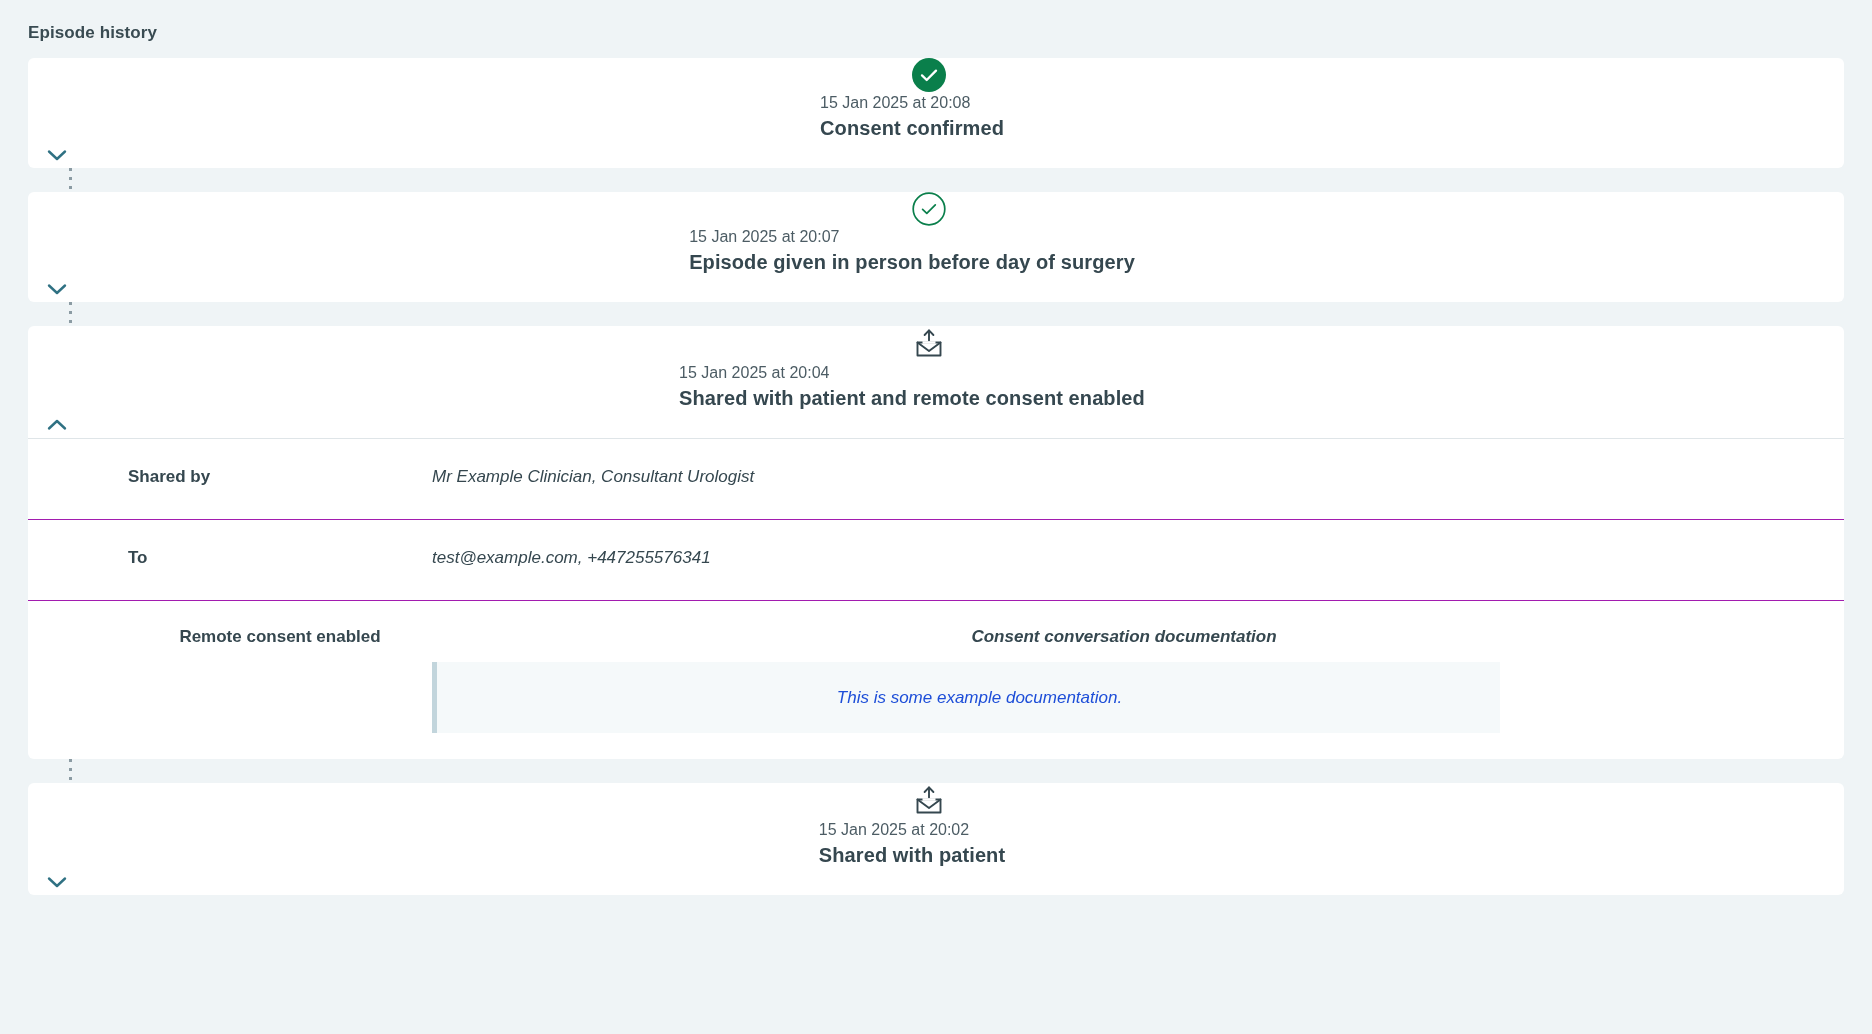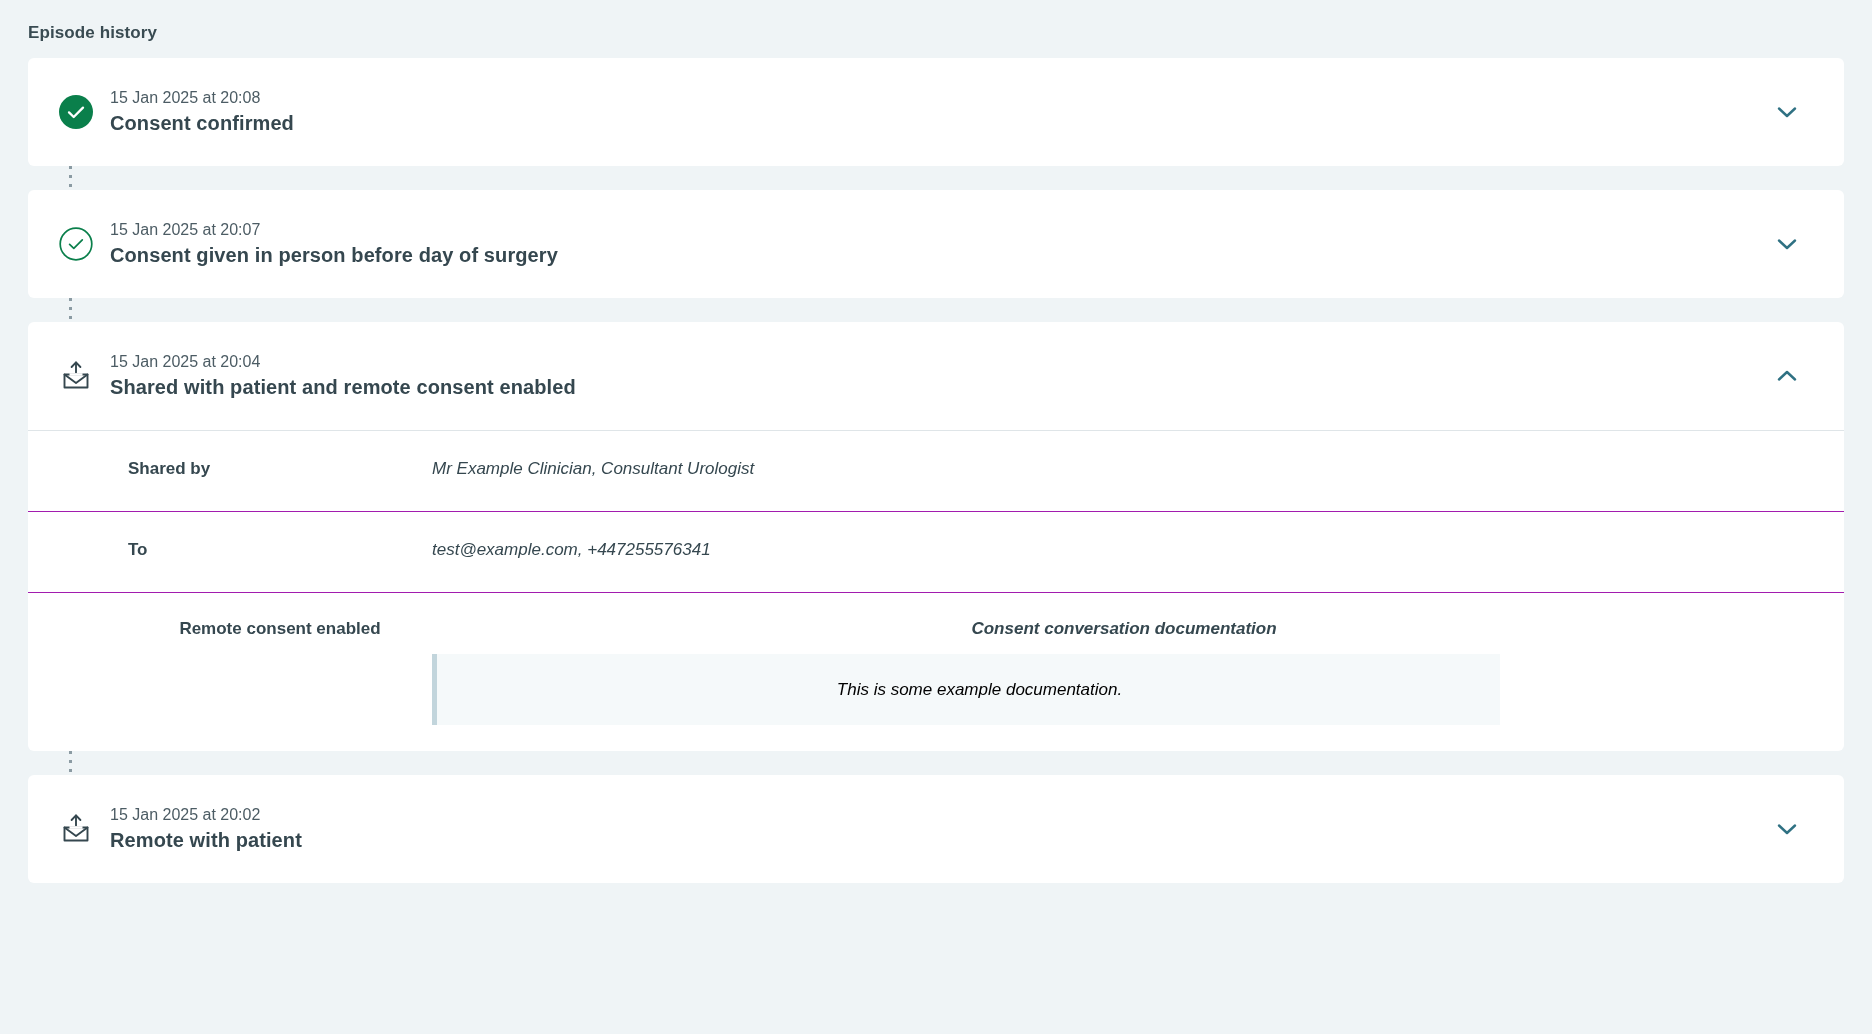--- a/index.html
+++ b/index.html
@@ -56,20 +56,21 @@
     background-repeat: repeat-y;
   }
 
   
   .event-header {
     display: flex;
     align-items: center;
     min-height: 108px;
     padding: 0 28px 0 0;
     cursor: pointer;
+    flex-direction: column;
   }
 
   .icon-cell {
     width: 82px;
     min-width: 82px;
     display: flex;
     align-items: center;
     justify-content: center;
     padding-left: 14px;
   }
@@ -142,21 +143,21 @@
     color: #35474f;
     line-height: 23px;
     margin-bottom: 14px;
   }
 
   .doc-quote {
     background: #f5f9fa;
     border-left: 5px solid #c2d5dc;
     padding: 24px 0 24px 22px;
     font-size: 17px;
-    color: #000000;
+    color: #1d4ed8;
     line-height: 23px;
     width: 1068px;
     max-width: 100%;
   }
 </style>
 </head>
 <body>
 
 <div class="page">
 
@@ -194,21 +195,21 @@
         <div class="icon-cell">
           <span>
             <svg class="ico" width="34" height="34" viewBox="0 0 34 34">
               <circle cx="17" cy="17" r="15.8" fill="none" stroke="#0a7f4b" stroke-width="1.7"></circle>
               <path d="M10.6 17.3 L14.8 21.3 L23.3 12.8" fill="none" stroke="#0a7f4b" stroke-width="1.7" stroke-linecap="round" stroke-linejoin="round"></path>
             </svg>
           </span>
         </div>
         <div class="event-text">
           <div class="event-time">15 Jan 2025 at 20:07</div>
-          <div class="event-title">Consent given in person before day of surgery</div>
+          <div class="event-title">Episode given in person before day of surgery</div>
         </div>
         <div class="chevron-cell">
           <span>
             <svg class="ico" width="26" height="26" viewBox="0 0 26 26">
               <path d="M5 9.5 L13 17 L21 9.5" fill="none" stroke="#2f7183" stroke-width="2.4" stroke-linecap="round" stroke-linejoin="round"></path>
             </svg>
           </span>
         </div>
       </div>
       <div class="connector"></div>
@@ -272,21 +273,21 @@
               <path d="M6.5 16.5 H29.5 V29.5 H6.5 Z" fill="none" stroke="#35474f" stroke-width="1.9" stroke-linejoin="round"></path>
               <path d="M6.5 16.5 L18 25 L29.5 16.5" fill="none" stroke="#35474f" stroke-width="1.9" stroke-linecap="round" stroke-linejoin="round"></path>
               <path d="M18 14.5 V4.5" fill="none" stroke="#35474f" stroke-width="1.9" stroke-linecap="round"></path>
               <path d="M13.6 9 L18 4.4 L22.4 9" fill="none" stroke="#35474f" stroke-width="1.9" stroke-linecap="round" stroke-linejoin="round"></path>
               <path d="M11.5 16.5 H24.5" fill="#ffffff" stroke="#ffffff" stroke-width="2.6"></path>
             </svg>
           </span>
         </div>
         <div class="event-text">
           <div class="event-time">15 Jan 2025 at 20:02</div>
-          <div class="event-title">Remote with patient</div>
+          <div class="event-title">Shared with patient</div>
         </div>
         <div class="chevron-cell">
           <span>
             <svg class="ico" width="26" height="26" viewBox="0 0 26 26">
               <path d="M5 9.5 L13 17 L21 9.5" fill="none" stroke="#2f7183" stroke-width="2.4" stroke-linecap="round" stroke-linejoin="round"></path>
             </svg>
           </span>
         </div>
       </div>
     </div>

